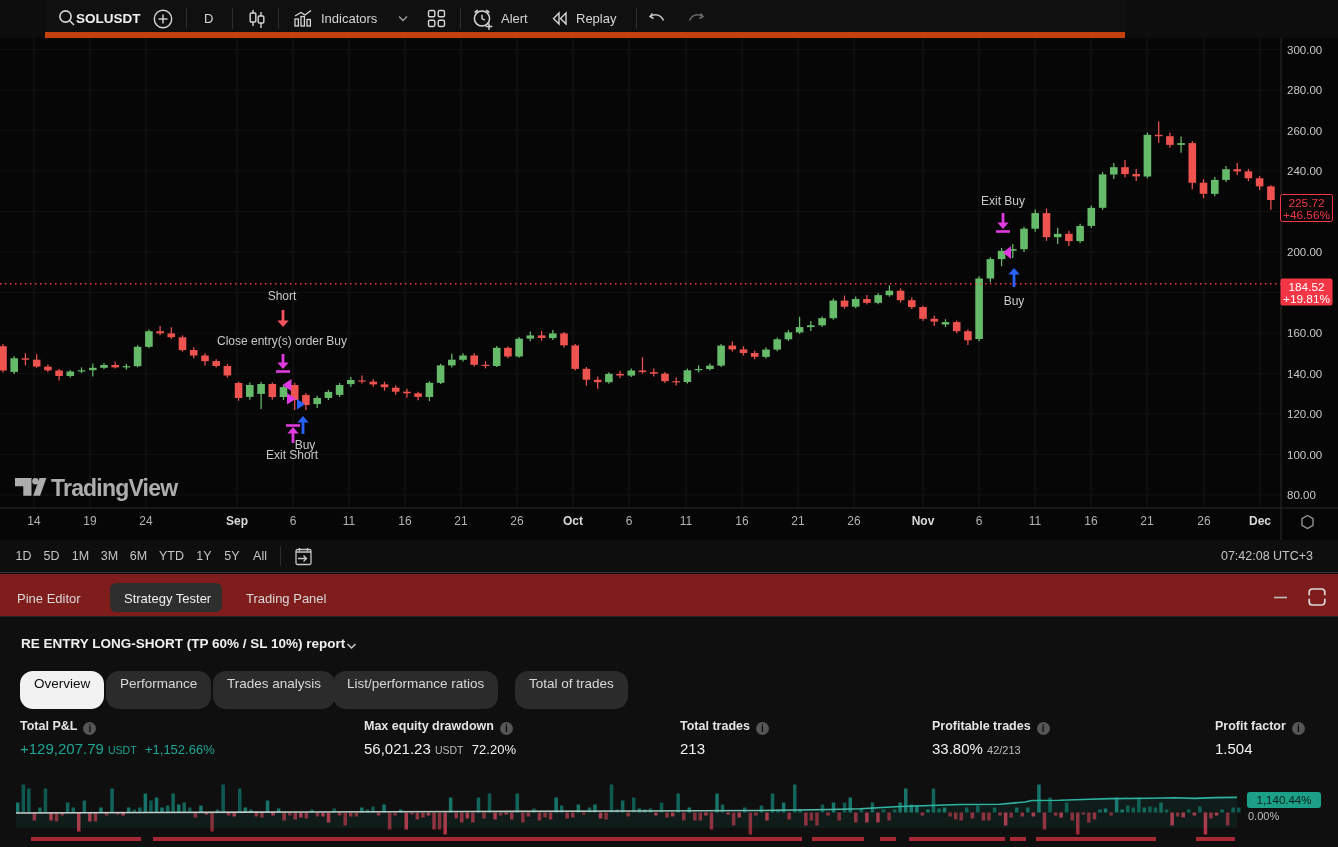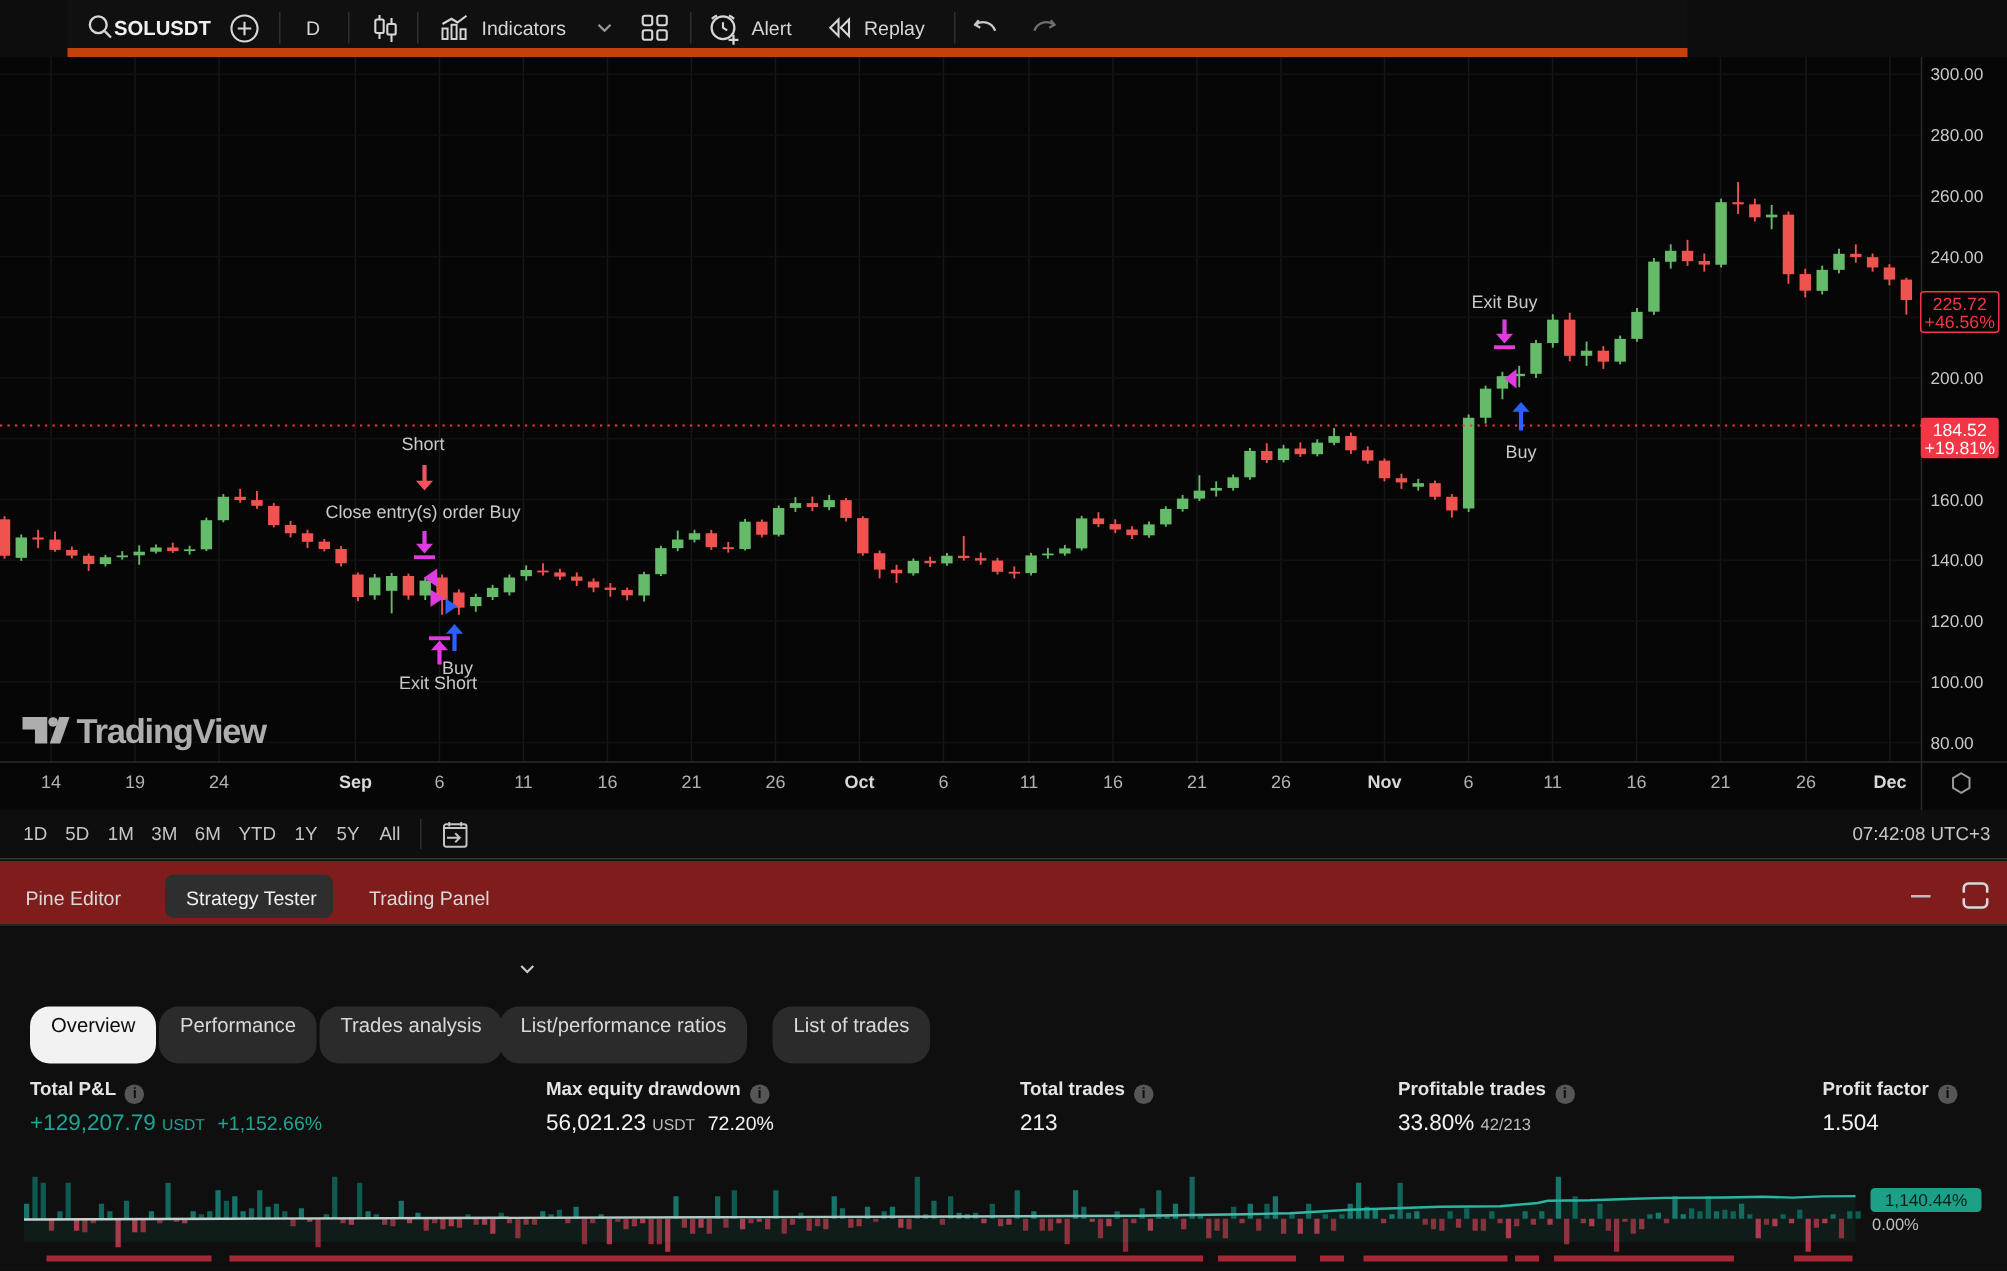--- a/index.html
+++ b/index.html
@@ -436,48 +436,49 @@
  <div class="rb" style="left:192px;width:24px">1Y</div>
  <div class="rb" style="left:220px;width:24px">5Y</div>
  <div class="rb" style="left:248px;width:24px">All</div>
  <div style="position:absolute;left:280px;top:6px;height:20px;width:1px;background:#2e2e2e;"></div>
  <svg class="abs" style="left:294px;top:7px" width="19" height="19" viewBox="0 0 19 19">
       <path d="M2 5 h15 v11 a1.5 1.5 0 0 1 -1.5 1.5 h-12 a1.5 1.5 0 0 1 -1.5 -1.5 z M2 5 v-1 a1.5 1.5 0 0 1 1.5 -1.5 h12 a1.5 1.5 0 0 1 1.5 1.5 v1" fill="none" stroke="#c5c5c5" stroke-width="1.3"></path>
       <line x1="5.5" y1="1" x2="5.5" y2="4" stroke="#c5c5c5" stroke-width="1.3"></line>
       <line x1="13.5" y1="1" x2="13.5" y2="4" stroke="#c5c5c5" stroke-width="1.3"></line>
       <path d="M4 11.5 h8 M9.5 8.5 l3 3 l-3 3" fill="none" stroke="#c5c5c5" stroke-width="1.3"></path>
     </svg>
- <div class="rb" style="right:11px;width:120px;text-align:right;">07:42:08 UTC+3</div>
+ <div class="rb" style="right:11px;width:120px;">07:42:08 UTC+3</div>
 </div>
 
 <div id="tabsrow">
  <div class="tab" style="left:17px;">Pine Editor</div>
  <div style="position:absolute;left:110px;top:9px;width:112px;height:29px;background:#2e2e2e;border-radius:6px;"></div>
  <div class="tab" style="left:124px;color:#f0f0f0;">Strategy Tester</div>
  <div class="tab" style="left:246px;">Trading Panel</div>
  <svg class="abs" style="left:1273px;top:22px" width="15" height="3" viewBox="0 0 15 3">
       <line x1="1" y1="1.5" x2="14" y2="1.5" stroke="#bdbdbd" stroke-width="1.6"></line>
     </svg>
  <svg class="abs" style="left:1308px;top:14px" width="18" height="18" viewBox="0 0 18 18">
       <g fill="none" stroke="#d9d9d9" stroke-width="1.7">
         <path d="M1.2 7.2 V4 a3 3 0 0 1 3 -3 h9.6 a3 3 0 0 1 3 3 v3.2"></path>
         <path d="M1.2 10.8 V14 a3 3 0 0 0 3 3 h9.6 a3 3 0 0 0 3 -3 v-3.2"></path>
       </g>
     </svg>
 </div>
 
 <div id="report">
+ <div class="abs" style="left:21px;top:18px;font-size:13.5px;font-weight:bold;color:#f0f0f0;">RE ENTRY LONG-SHORT (TP 60% / SL 10%) report</div>
  <svg class="abs" style="left:346px;top:24px" width="11" height="8" viewBox="0 0 11 8">
       <path d="M1.5 2 L5.5 6 L9.5 2" fill="none" stroke="#c9c9c9" stroke-width="1.5"></path>
     </svg>
  <div class="pill" style="left:20px;background:#f2f2f2;color:#0d0d0d;">Overview</div>
  <div class="pill" style="left:106px;">Performance</div>
  <div class="pill" style="left:213px;">Trades analysis</div>
  <div class="pill" style="left:333px;">List/performance ratios</div>
- <div class="pill" style="left:515px;">List of trades</div>
+ <div class="pill" style="left:515px;">Total of trades</div>
 
  <div class="slabel" style="left:20px;">Total P&amp;L<span class="info">i</span></div>
  <div class="sval" style="left:20px;color:#1fa595;">+129,207.79 <span style="font-size:10.5px;">USDT</span>&nbsp; <span style="font-size:13px;">+1,152.66%</span></div>
  <div class="slabel" style="left:364px;">Max equity drawdown<span class="info">i</span></div>
  <div class="sval" style="left:364px;">56,021.23 <span style="font-size:10.5px;color:#bdbdbd;">USDT</span>&nbsp; <span style="font-size:13px;">72.20%</span></div>
  <div class="slabel" style="left:680px;">Total trades<span class="info">i</span></div>
  <div class="sval" style="left:680px;">213</div>
  <div class="slabel" style="left:932px;">Profitable trades<span class="info">i</span></div>
  <div class="sval" style="left:932px;">33.80% <span style="font-size:11px;color:#bdbdbd;">42/213</span></div>
  <div class="slabel" style="left:1215px;">Profit factor<span class="info">i</span></div>

